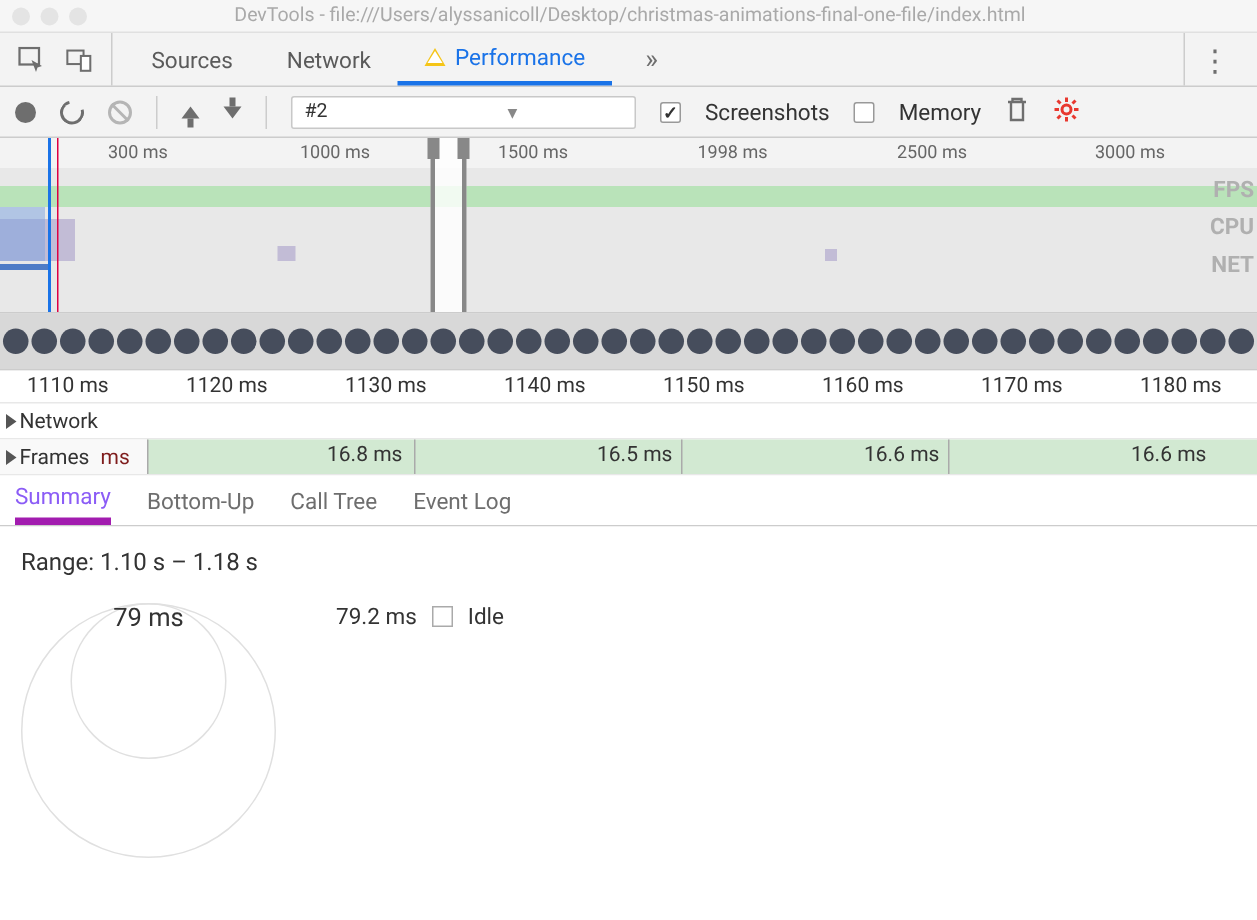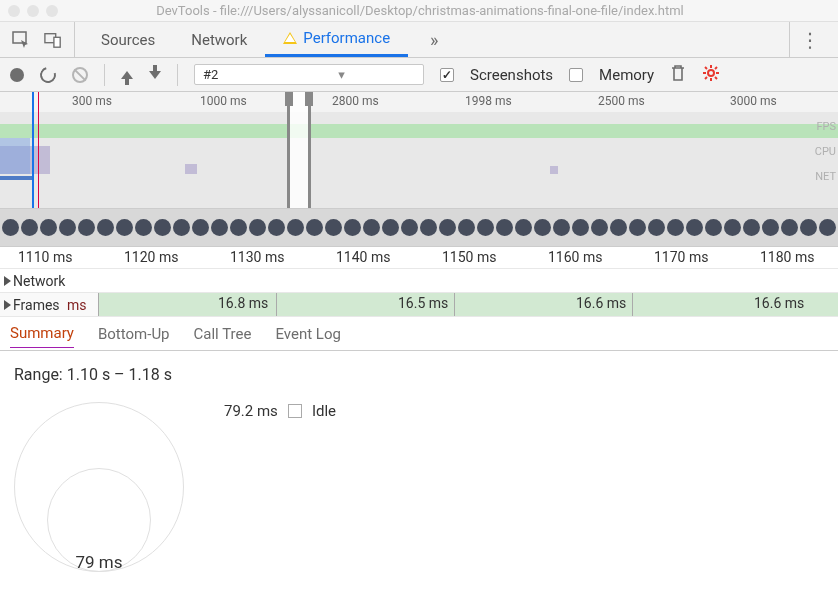--- a/index.html
+++ b/index.html
@@ -37,44 +37,44 @@
 .overview{height:117px;background:#e8e8e8;position:relative;border-bottom:1px solid #ccc}
 .ov-ruler{height:20px;background:#f3f3f3;position:relative;font-size:12px;color:#666}
 .ov-tick{position:absolute;top:2px}
 .ov-fps-area{position:absolute;top:20px;left:0;right:0;height:26px;background:#b9e3b9}
 .ov-fps-top{position:absolute;left:0;right:0;height:12px;top:0;background:#e8e8e8}
 .ov-fps-step{position:absolute;top:8px;left:0;width:200px;height:4px;background:#e8e8e8}
 .ov-cpu{position:absolute;top:46px;left:0;right:0;height:36px}
 .ov-cpu-bar{position:absolute;bottom:0;background:#9b8fc4;opacity:.5}
 .ov-net{position:absolute;top:82px;left:0;right:0;height:8px}
 .ov-net-bar{position:absolute;height:4px;top:2px;background:#4f7cc6}
-.ov-labels{position:absolute;right:2px;top:22px;font-size:11px;font-weight:normal;color:#b0b0b0;text-align:right;line-height:25px}
+.ov-labels{position:absolute;right:2px;top:22px;font-size:15px;font-weight:bold;color:#b0b0b0;text-align:right;line-height:25px}
 .ov-sel{position:absolute;top:0;bottom:0;background:rgba(255,255,255,.8);border-left:3px solid #888;border-right:3px solid #888}
 .ov-sel::before,.ov-sel::after{content:"";position:absolute;top:0;width:8px;height:14px;background:#888}
 .ov-sel::before{left:-5px}
 .ov-sel::after{right:-5px}
 .ov-cursor{position:absolute;top:0;bottom:0;width:2px;background:#1a73e8}
 .ov-cursor2{position:absolute;top:0;bottom:0;width:1px;background:#d04}
 .film{height:38px;background:#d8d8d8;display:flex;align-items:center;gap:2px;padding:2px;overflow:hidden;border-bottom:1px solid #ccc}
 .thumb{width:17px;height:17px;border-radius:50%;background:#464d5c;flex-shrink:0}
 .detail-ruler{height:22px;background:#fff;display:flex;font-size:14px;color:#333;position:relative;border-bottom:1px solid #e8e8e8}
 .dr-tick{position:absolute;top:2px}
 .track-row{height:24px;border-bottom:1px solid #e8e8e8;display:flex;align-items:center;background:#fff}
 .track-label{width:98px;padding-left:4px;font-size:14px;color:#333;display:flex;align-items:center;gap:2px}
 .tri{display:inline-block;width:0;height:0;border-top:5px solid transparent;border-bottom:5px solid transparent;border-left:7px solid #555}
 .frames-track{background:#d2e9d2;position:relative;flex:1;height:100%}
 .frame-cell{position:absolute;top:2px;font-size:14px;color:#333}
 .frame-div{position:absolute;top:0;bottom:0;width:1px;background:#aaa}
 .bottom-tabs{height:34px;border-bottom:1px solid #ccc;display:flex;align-items:center;padding:0 10px;gap:24px;background:#fff}
 .btab{font-size:15px;color:#6e6e6e;padding:5px 0;cursor:pointer}
-.btab.active{color:#c2410c;border-bottom:1px solid #a21caf}
+.btab.active{color:#8b5cf6;border-bottom:5px solid #a21caf}
 .summary{padding:14px;background:#fff}
 .range-text{font-size:16px;color:#333;margin-bottom:18px}
 .summary-row{display:flex;align-items:flex-start;gap:40px}
-.donut-wrap{position:relative;width:170px;height:170px;display:flex;align-items:flex-end;justify-content:center}
+.donut-wrap{position:relative;width:170px;height:170px;display:flex;align-items:flex-start;justify-content:center}
 .donut-outer{position:absolute;width:170px;height:170px;border:1px solid #e0e0e0;border-radius:50%}
 .donut-inner{position:absolute;width:104px;height:104px;border:1px solid #e0e0e0;border-radius:50%}
 .donut-text{font-size:17px;color:#333;z-index:1}
 .legend{display:flex;align-items:center;gap:10px;font-size:15px;color:#333}
 .legend-sq{width:14px;height:14px;border:1px solid #aaa;background:#fff}
 </style>
 </head>
 <body>
 
 <div class="titlebar">
@@ -144,21 +144,21 @@
           <line x1="3" y1="15" x2="5" y2="13"></line>
           <line x1="13" y1="5" x2="15" y2="3"></line>
         </g>
       </svg></span>
 </div>
 
 <div class="overview">
   <div class="ov-ruler">
     <span class="ov-tick" style="left:72px">300 ms</span>
     <span class="ov-tick" style="left:200px">1000 ms</span>
-    <span class="ov-tick" style="left:332px">2800 ms</span>
+    <span class="ov-tick" style="left:332px">1500 ms</span>
     <span class="ov-tick" style="left:465px">1998 ms</span>
     <span class="ov-tick" style="left:598px">2500 ms</span>
     <span class="ov-tick" style="left:730px">3000 ms</span>
   </div>
   <div class="ov-fps-area">
     <div class="ov-fps-top"></div>
       <div class="ov-fps-step"></div>
   </div>
   <div class="ov-cpu">
     <div class="ov-cpu-bar" style="left:0;width:50px;height:28px"></div>

